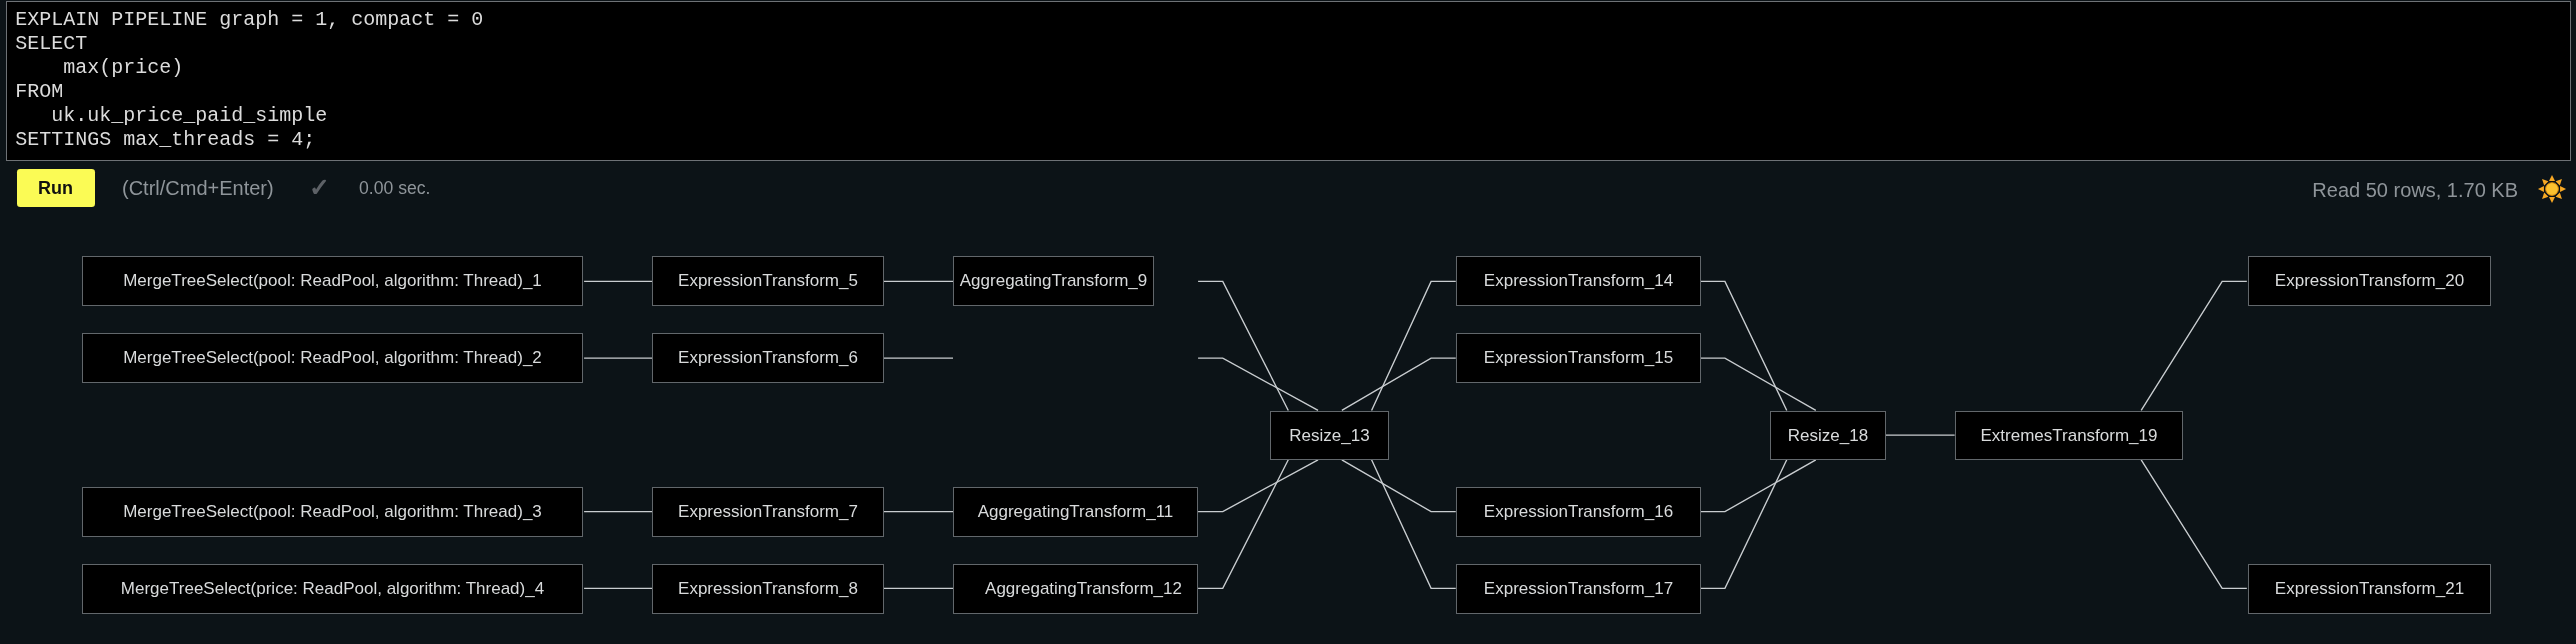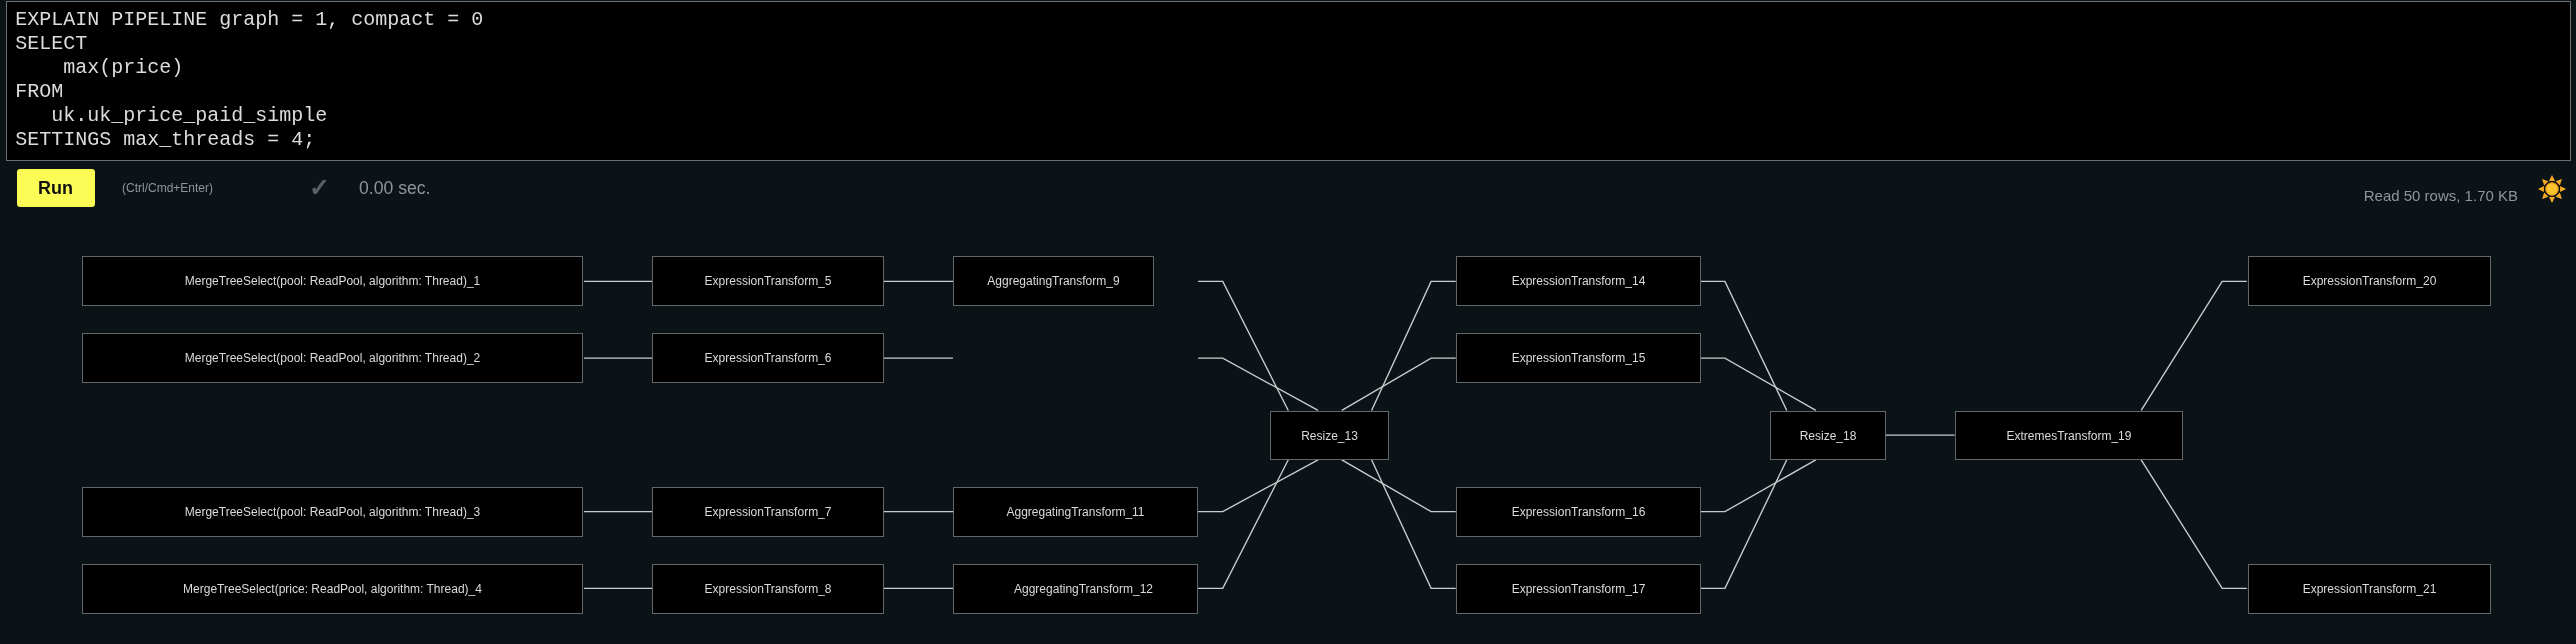--- a/index.html
+++ b/index.html
@@ -35,38 +35,38 @@
   }
   .toolbar{position:absolute;left:0;top:165px;width:2576px;height:47px;}
   .run{
     position:absolute;left:16.5px;top:4.4px;width:78px;height:38px;
     background:var(--accent-yellow);color:var(--run-text);
     border:none;border-radius:3.3px;
     font-family:"Liberation Sans",sans-serif;font-weight:bold;font-size:18px;
     cursor:pointer;
   }
   .hint{position:absolute;left:122px;top:4.4px;height:38px;line-height:38px;
-    color:var(--muted-text);font-size:12px;}
+    color:var(--muted-text);font-size:20px;}
   .check{position:absolute;left:309px;top:4.4px;height:38px;line-height:36px;
     color:var(--check-gray);font-size:25px;font-weight:bold;}
   .elapsed{position:absolute;left:359px;top:4.4px;height:38px;line-height:38px;
     color:var(--muted-text);font-size:17.6px;}
-  .stats{position:absolute;right:58px;top:12px;height:38px;line-height:38px;
-    color:var(--muted-text);font-size:15px;}
+  .stats{position:absolute;right:58px;top:6px;height:38px;line-height:38px;
+    color:var(--muted-text);font-size:20px;}
   .theme{position:absolute;right:8.8px;top:8.8px;width:30px;height:30px;cursor:pointer;}
   .theme svg{width:30px;height:30px;display:block;}
   .graph{position:absolute;left:0;top:212px;width:2576px;height:432px;}
   #edges{position:absolute;left:0;top:0;pointer-events:none;}
   #edges polyline{fill:none;stroke:var(--edge-color);stroke-width:2.5;}
   .node{
     position:absolute;
     background:var(--node-bg);
     border:1.6px solid var(--node-border);
     color:var(--node-text);
-    font-size:12px;
+    font-size:17px;
     display:flex;align-items:center;justify-content:center;
     text-align:center;white-space:nowrap;
   }
 </style>
 </head>
 <body>
 
 <div class="page">
 
   <textarea class="editor" spellcheck="false" wrap="off" style="">EXPLAIN PIPELINE graph = 1, compact = 0

